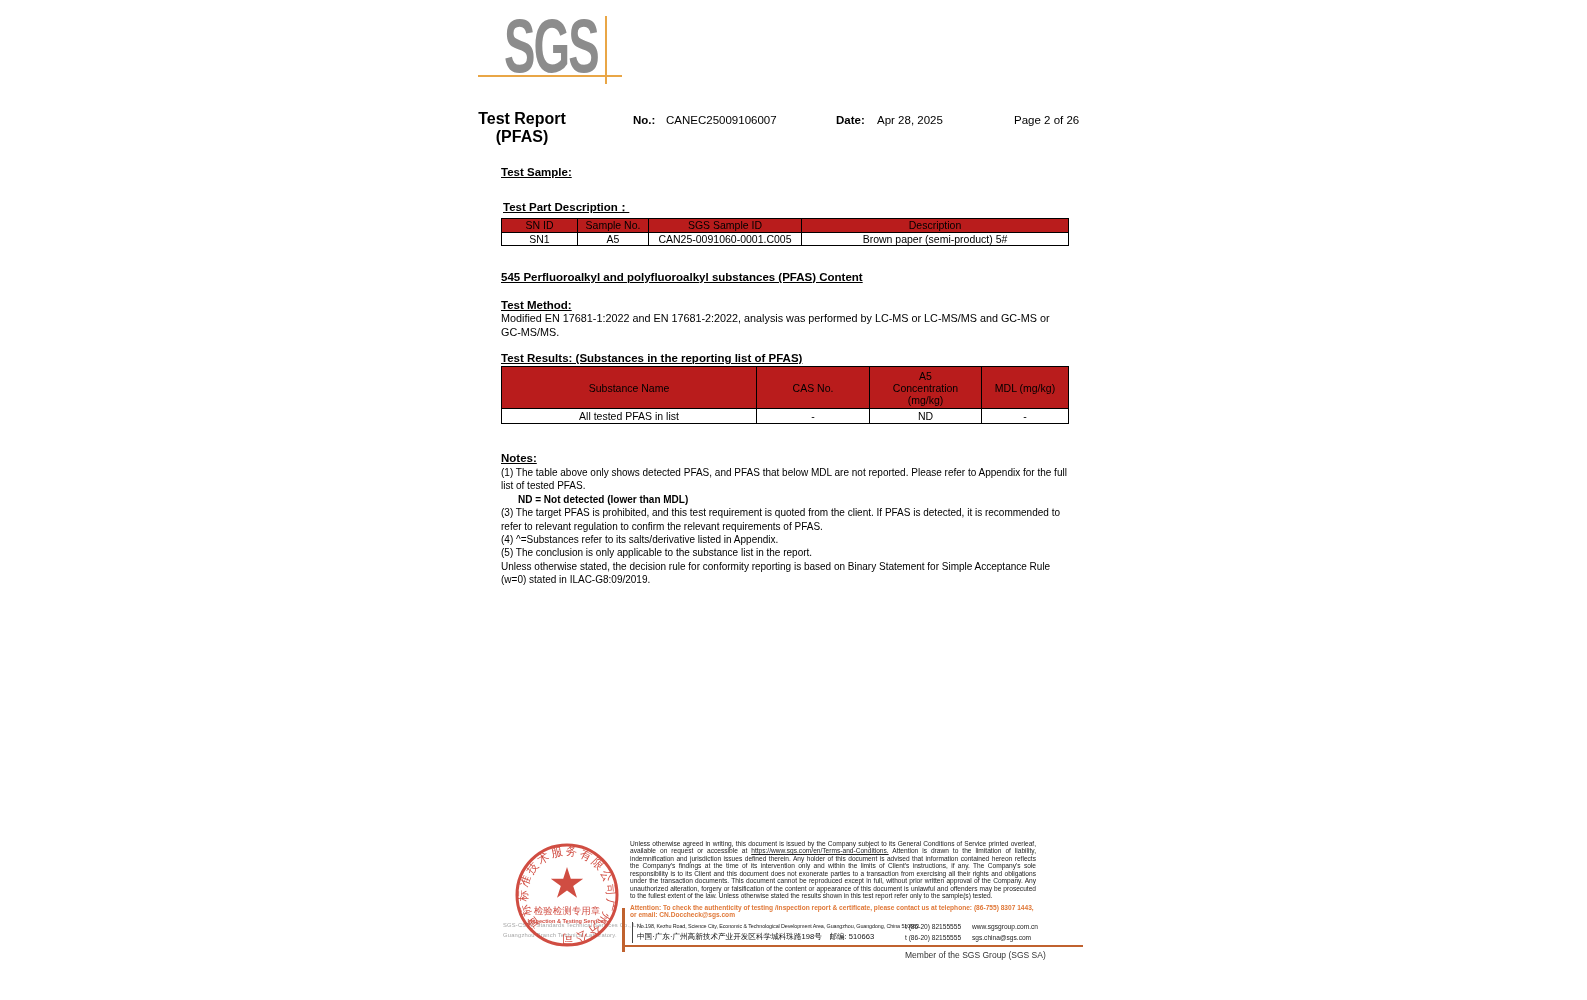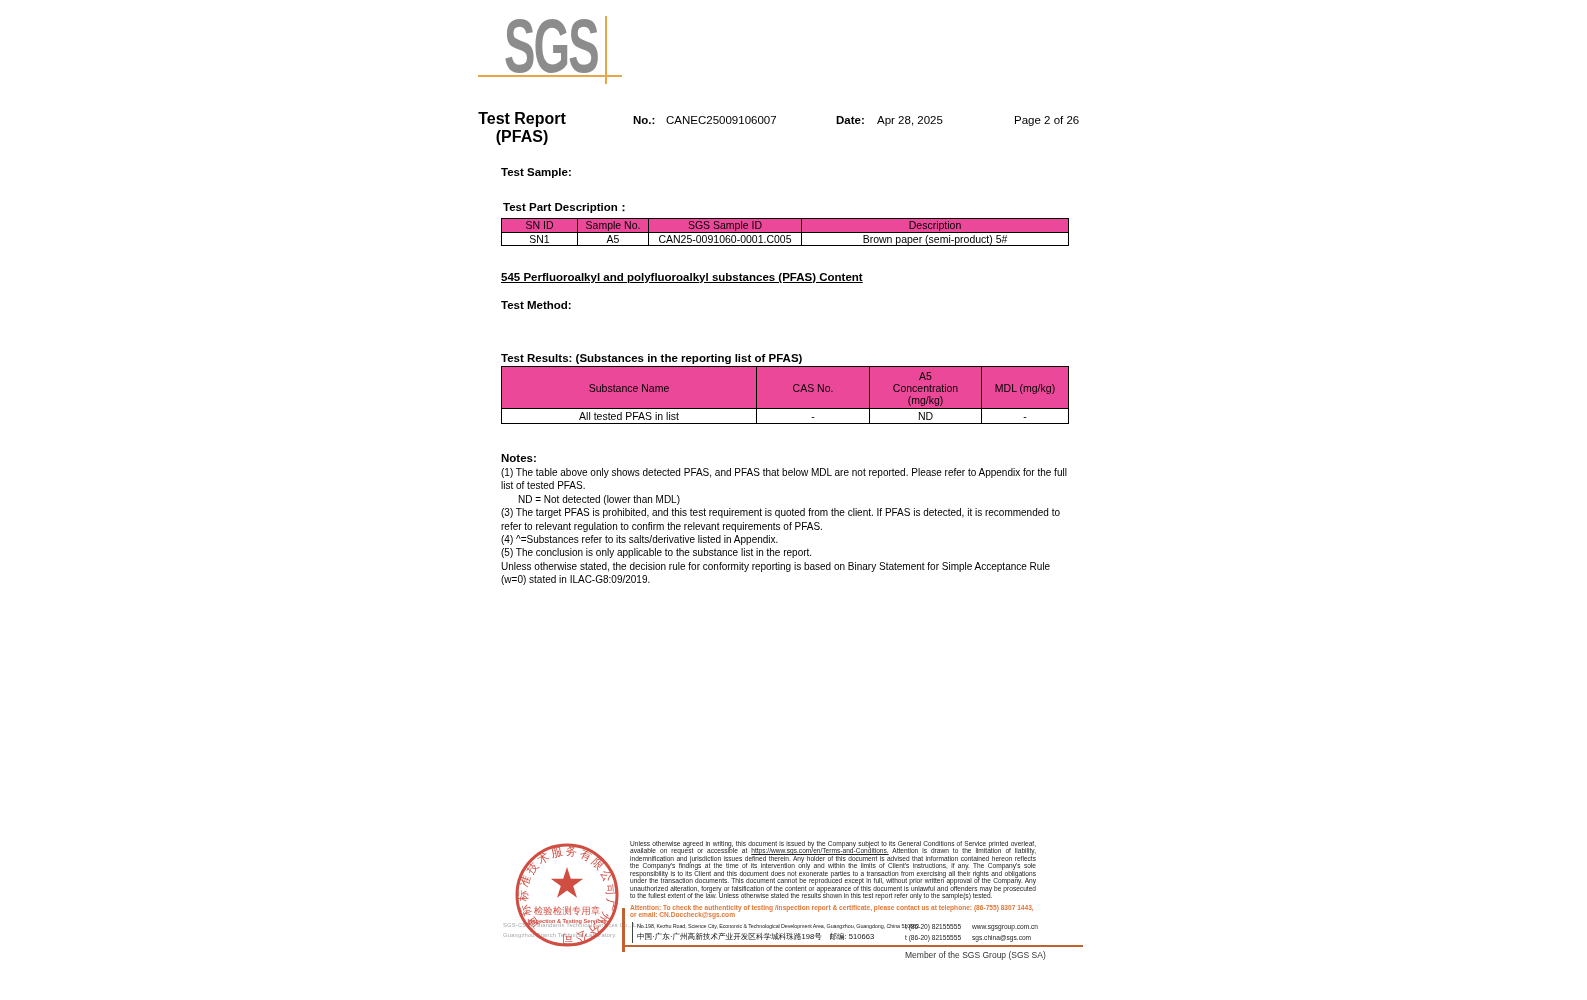--- a/index.html
+++ b/index.html
@@ -12,39 +12,39 @@
              color:#8C8C8C;letter-spacing:-3px;transform:scaleX(0.62);transform-origin:left top;}
   .logo-hline{left:478px;top:75px;width:144px;height:2px;background:#E9A646;}
   .logo-vline{left:605px;top:16px;width:2px;height:68px;background:#E9A646;}
 
   
   .report-title{left:471px;top:110px;width:102px;text-align:center;font-size:16px;
                 font-weight:bold;line-height:18px;}
   .hdr{font-size:11.5px;top:114px;}
   .bold{font-weight:bold;}
 
-  .label{font-size:11.5px;font-weight:bold;}
+  .label{font-size:11.5px;font-weight:bold;text-decoration:underline;}
   .body-text{font-size:10.8px;line-height:13.5px;}
 
   
   table.doc{border-collapse:collapse;table-layout:fixed;font-size:10.5px;}
   table.doc td,table.doc th{border:1px solid #000;text-align:center;vertical-align:middle;
        padding:0 2px;font-weight:normal;overflow:hidden;}
-  table.doc th{background:#ec4899;}
+  table.doc th{background:#b91c1c;}
   .pre{white-space:pre-line;}
   #part-table{left:501px;top:218px;width:567px;}
   #part-table tr{height:13.5px;}
   #results-table{left:501px;top:366px;width:567px;}
   #results-table tr.hdr-row{height:42px;}
   #results-table tr.data-row{height:15px;}
 
   .underline{text-decoration:underline;}
 
   .notes-block{left:501px;top:466px;width:572px;font-size:10px;line-height:13.4px;}
-  .note-indent{padding-left:17px;}
+  .note-indent{padding-left:17px;font-weight:bold;}
 
   
   .company-gray{left:503px;font-size:5.8px;color:#A6A6A6;letter-spacing:.2px;}
   .disclaimer{left:630px;top:840px;width:406px;font-size:6.6px;line-height:7.45px;
               text-align:justify;color:#222;}
   .attention{left:630px;top:904px;width:406px;font-size:6.6px;line-height:7.45px;
              font-weight:bold;color:#E07838;white-space:pre-line;}
   .vbar-orange{left:622px;top:908px;width:3px;height:44px;background:#C0622F;}
   .vbar-dark{left:632px;top:922px;width:1px;height:21px;background:#444;}
   .addr-en{left:637px;top:923px;font-size:5.4px;color:#222;letter-spacing:-0.1px;}
@@ -97,20 +97,21 @@
       <td>SN1</td>
       <td>A5</td>
       <td>CAN25-0091060-0001.C005</td>
       <td>Brown paper (semi-product) 5#</td>
     </tr>
   </tbody>
     </table>
 
   <div class="abs label underline" style="left:501px;top:271px;">545 Perfluoroalkyl and polyfluoroalkyl substances (PFAS) Content</div>
   <div class="abs label" style="left:501px;top:299px;">Test Method:</div>
+  <div class="abs body-text" style="left:501px;top:312px;width:567px;">Modified EN 17681-1:2022 and EN 17681-2:2022, analysis was performed by LC-MS or LC-MS/MS and GC-MS or GC-MS/MS.</div>
   <div class="abs label" style="left:501px;top:352px;">Test Results: (Substances in the reporting list of PFAS)</div>
 
   <table class="abs doc" id="results-table">
     <colgroup>
         <col style="width:255px">
         <col style="width:113px">
         <col style="width:112px">
         <col style="width:87px">
       </colgroup>
     <tbody>

